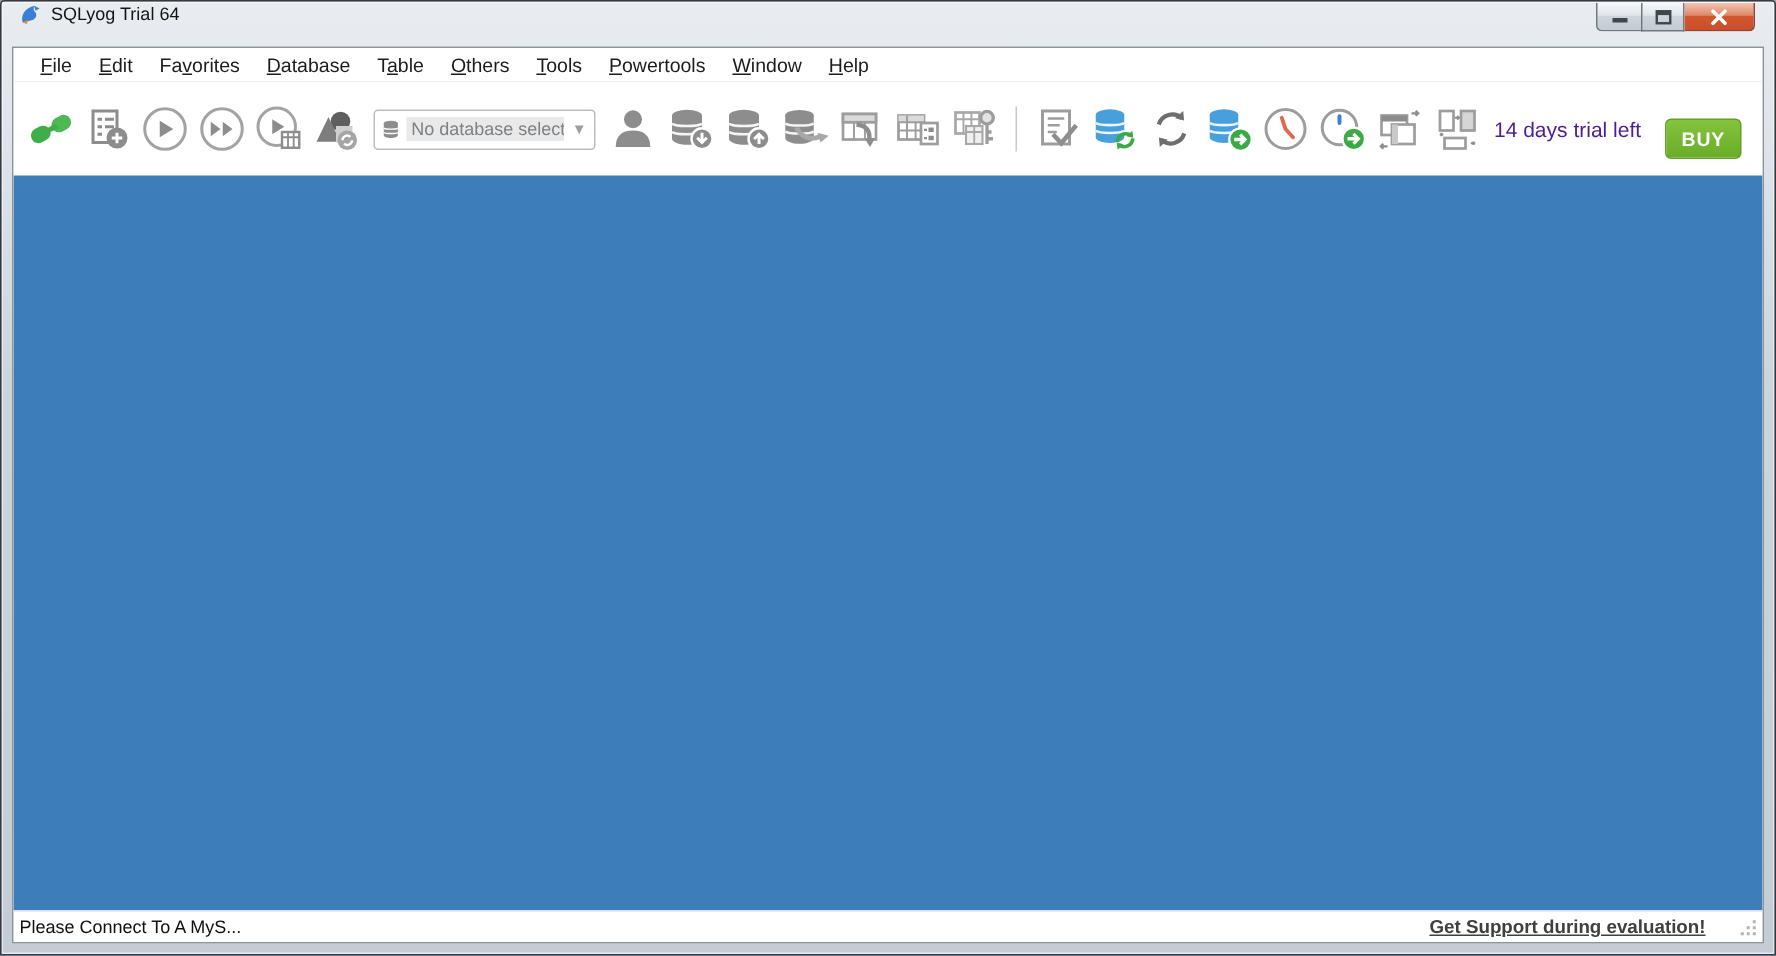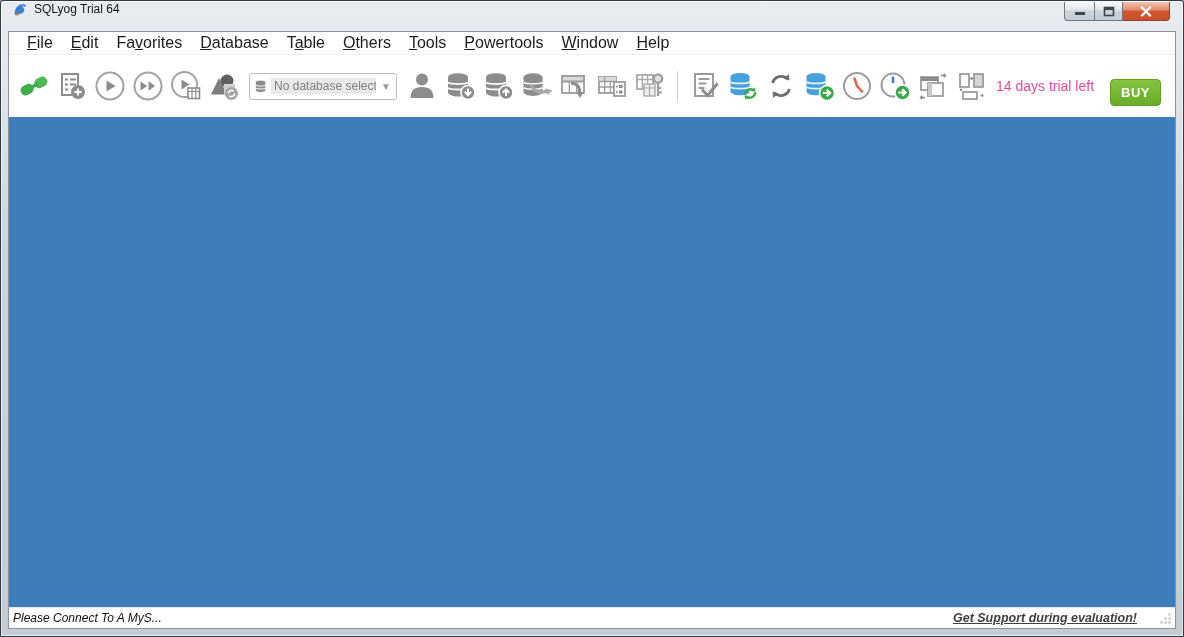--- a/index.html
+++ b/index.html
@@ -35,21 +35,21 @@
     border-color:#8c4530;
   }
 
   
   .client {
     flex:1; background:#fff; border:1px solid #8b939b;
     display:flex; flex-direction:column; overflow:hidden;
   }
   .menubar {
     height:23px; display:flex; align-items:center; padding-left:9px;
-    background:#fff; font-size:16px; color:#1c1c1c;
+    background:#fff; font-size:13px; color:#1c1c1c;
     border-bottom:1px solid #f0f0f0;
   }
   .menu-item { padding:3px 9px; cursor:default; white-space:nowrap; }
   .menu-item u { text-decoration:underline; }
 
   .toolbar {
     height:62px; display:flex; align-items:center;
     padding:0 14px 0 8px; background:#fff; gap:4px; flex:0 0 auto;
   }
   .tool-btn {
@@ -64,35 +64,34 @@
     display:flex; align-items:center; gap:5px; padding:0 5px; margin:0 4px;
     background:#fff; cursor:pointer; flex:0 0 auto;
   }
   .db-combo .combo-text {
     font-size:12px; color:#7d8185; background:#e9e9e9; padding:1px 3px;
     white-space:nowrap; overflow:hidden;
   }
   .combo-arrow { margin-left:auto; color:#9aa0a5; font-size:10px; }
 
   .tb-spacer { flex:1; }
-  .trial-text { font-size:14px; color:#ec4899; white-space:nowrap; margin-right:12px;text-align:right; }
+  .trial-text { font-size:14px; color:#4c1d95; white-space:nowrap; margin-right:12px;text-align:right; }
   .buy-btn {
     width:62px; height:27px; border:1px solid #60a122; border-radius:4px;
     background: linear-gradient(#84c33d, #69ad28);
     color:#fff; font-size:13px; font-weight:bold; letter-spacing:.5px;
     cursor:pointer; font-family:"Liberation Sans", sans-serif;margin-top:13px;
   }
 
   .content { flex:1; background:#3c7dba; }
 
   .statusbar {
     height:21px; background:#fff; display:flex; align-items:center;
     font-size:12px; color:#101010; padding:0 3px 0 4px; flex:0 0 auto;
     border-top:1px solid #e8e8e8;
-    font-style:italic;
   }
   .status-msg { white-space:nowrap; }
   .status-right { margin-left:auto; display:flex; align-items:center; gap:8px; }
   .support-link {
     color:#404040; font-weight:bold; text-decoration:underline;
     white-space:nowrap; margin-right:14px; cursor:pointer; font-size:12.5px;
   }
   .grip { width:13px; height:13px; align-self:flex-end; }
 </style>
 </head>

